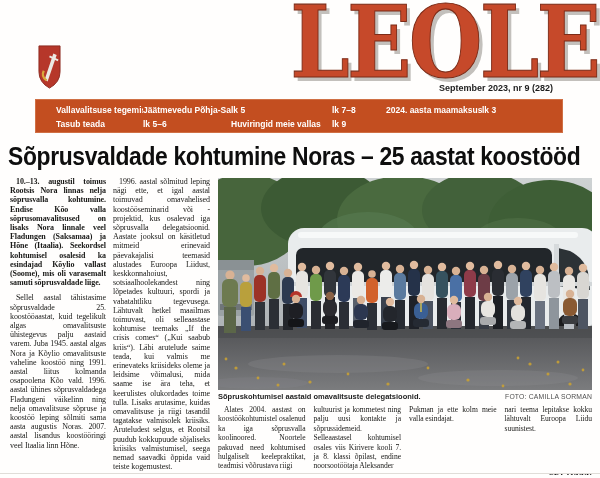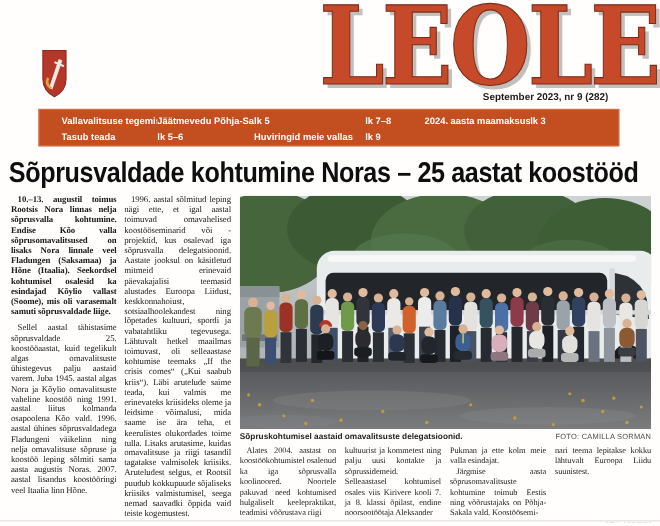--- a/index.html
+++ b/index.html
@@ -293,21 +293,20 @@
 
   <div class="bottom">
     <div>
       <p class="ind">Alates 2004. aastast on koostöökohtumistel osalenud ka iga sõprusvalla koolinoored. Noortele pakuvad need kohtumised hulgaliselt keelepraktikat, teadmisi võõrustava riigi</p>
     </div>
     <div>
       <p>kultuurist ja kommetest ning palju uusi kontakte ja sõprussidemeid. Selleaastasel kohtumisel osales viis Kirivere kooli 7. ja 8. klassi õpilast, endine noorsootöötaja Aleksander</p>
     </div>
     <div>
       <p>Pukman ja ette kolm meie valla esindajat.</p>
-      <p class="ind">Järgmise aasta sõprusomavalitsuste kohtumine toimub Eestis ning võõrustajaks on Põhja-Sakala vald. Koostöösemi-</p>
     </div>
     <div>
       <p>nari teema lepitakse kokku lähtuvalt Euroopa Liidu suunistest.</p>
       <div class="byline">
         <div class="name">GEA ANNUK</div>
         <div class="role">Kirivere kooli</div>
         <div class="role">õppealajuhataja</div>
         <div class="role">Põhja-Sakala valla</div>
         <div class="role">esindaja Noras</div>
       </div>

